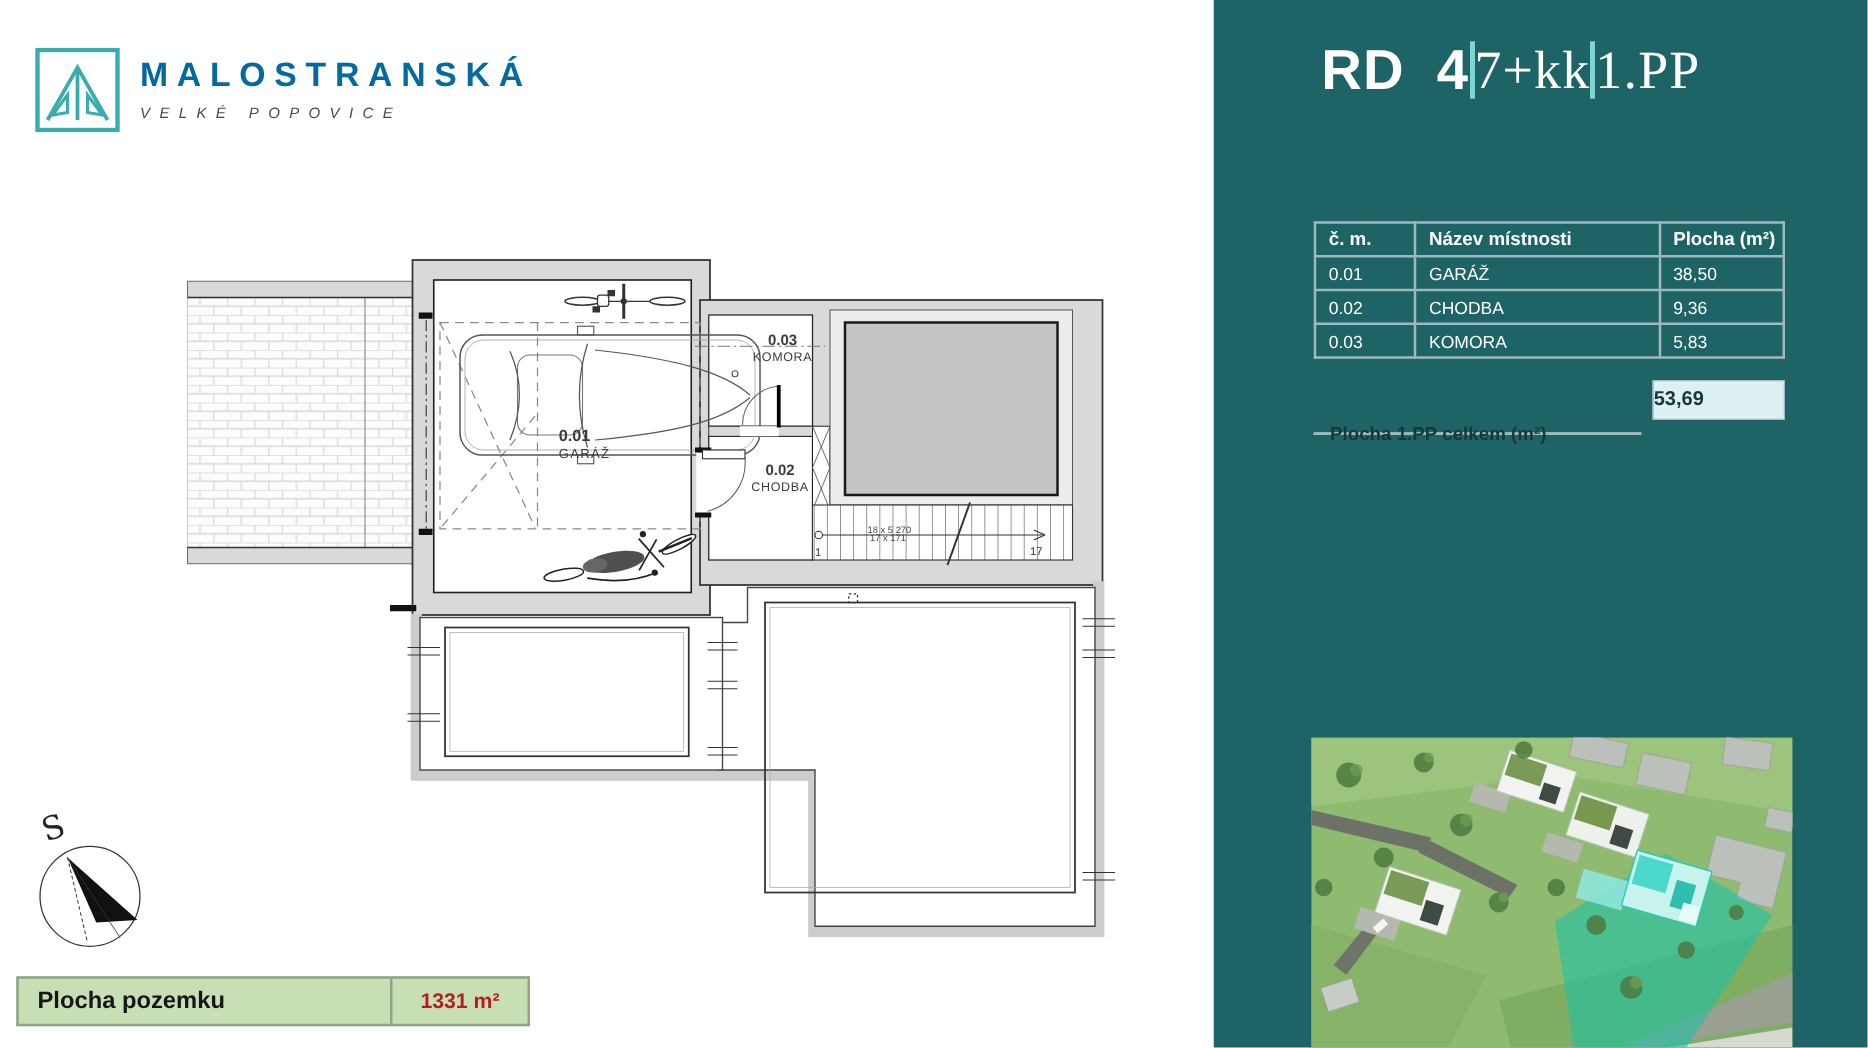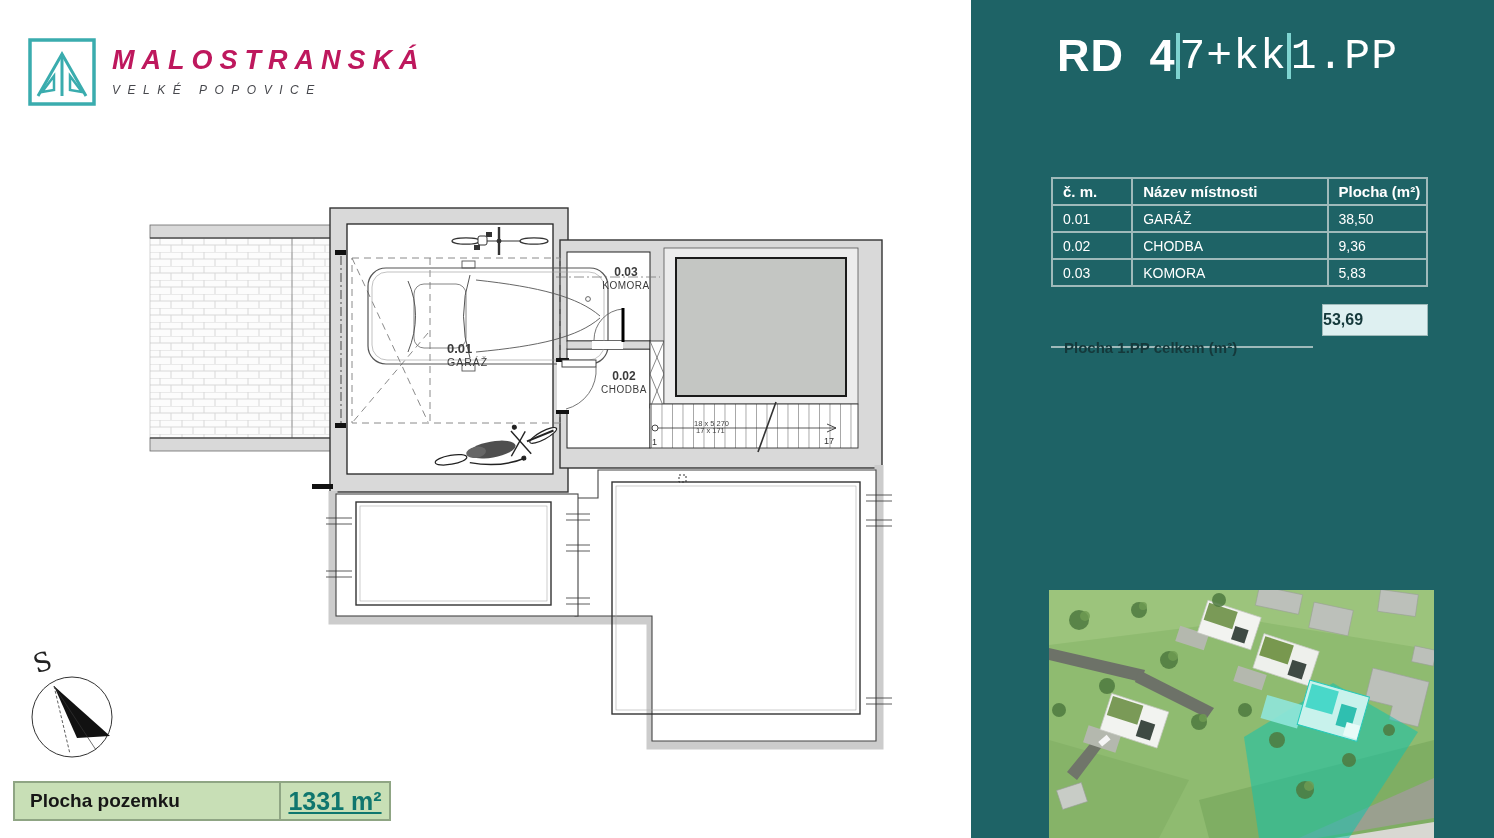--- a/index.html
+++ b/index.html
@@ -1,36 +1,36 @@
 <!DOCTYPE html>
 <html><head>
 <meta charset="utf-8">
 <style>
   html,body{margin:0;padding:0;}
   body{width:1494px;height:838px;position:relative;background:#ffffff;
        font-family:"Liberation Sans",sans-serif;overflow:hidden;}
   
   .page-left{position:absolute;left:0;top:0;width:971px;height:838px;background:#fff;}
   .logo{position:absolute;left:28px;top:38px;display:flex;align-items:center;gap:16px;}
-  .logo-title{font-size:27px;font-weight:700;letter-spacing:7px;color:#be185d;line-height:1;font-style:italic;}
+  .logo-title{font-size:27px;font-weight:700;letter-spacing:7px;color:#0369a1;line-height:1;}
   .logo-sub{font-size:12px;font-weight:400;letter-spacing:7.5px;color:#47484d;margin-top:9px;font-style:italic;}
   .plan-svg{position:absolute;left:0;top:0;width:971px;height:838px;}
-  .plot-bar{position:absolute;left:13px;top:781px;width:378px;height:40px;background:#c8dfb6;
+  .plot-bar{position:absolute;left:13px;top:781px;width:411px;height:40px;background:#c8dfb6;
             border:2px solid #8fa584;box-sizing:border-box;display:flex;align-items:stretch;}
   .plot-bar .lbl{flex:1;display:flex;align-items:center;padding-left:15px;
                  font-size:19px;font-weight:700;color:#161616;}
   .plot-bar .div{width:2px;background:#8fa584;}
   .plot-bar .val{width:108px;display:flex;align-items:center;justify-content:center;
-                 font-size:25px;font-weight:700;color:#0f766e;text-decoration:underline;}
+                 font-size:17px;font-weight:700;color:#b91c1c;}
   
   .panel{position:absolute;left:971px;top:0;width:523px;height:838px;background:#1e6366;}
   .hdr{position:absolute;left:86px;top:28px;height:56px;display:flex;align-items:center;color:#fff;}
   .hdr .unit{font-size:45px;font-weight:700;word-spacing:12px;letter-spacing:1px;}
   .hdr .sep{width:4px;height:46px;background:#7ed4d0;}
-  .hdr .mono{font-family:Liberation Mono, monospace;font-size:43px;letter-spacing:1px;}
+  .hdr .mono{font-family:Liberation Serif, serif;font-size:43px;letter-spacing:1px;}
   table.rooms{position:absolute;left:80px;top:177px;width:377px;border-collapse:collapse;color:#fff;}
   table.rooms td,table.rooms th{border:2px solid #9fbaba;height:27px;padding:0 0 0 10px;
         text-align:left;font-size:14px;box-sizing:border-box;}
   table.rooms th{font-size:15px;font-weight:700;}
   .c1{width:84px;} .c2{width:206px;margin-top:20px;} .c3{width:103px;}
   .total{position:absolute;left:80px;top:304px;width:377px;height:32px;display:flex;gap:9px;}
   .total .box{background:#def0f1;border:1px solid #9fbaba;box-sizing:border-box;
               display:flex;align-items:center;color:#15393b;font-weight:700;}
   .total .t-lbl{flex:1;padding-left:12px;font-size:15px;margin-top:42px;}
   .total .t-val{width:106px;font-size:16px;}

